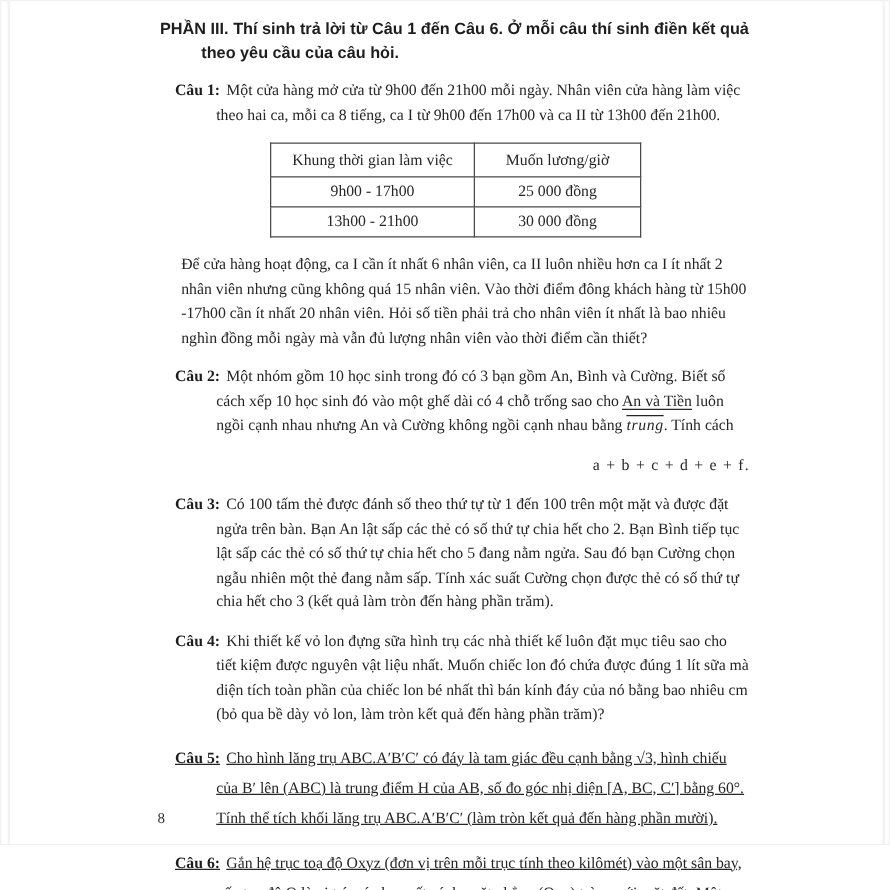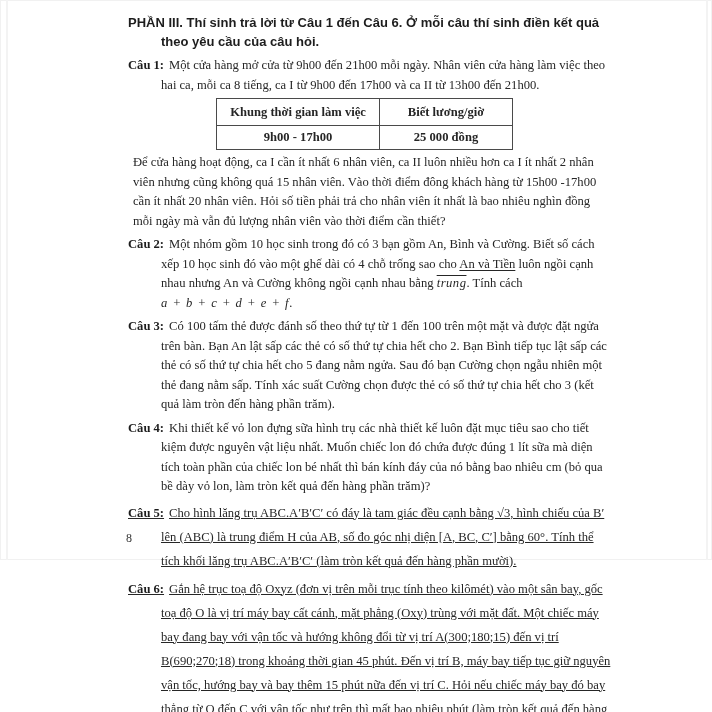--- a/index.html
+++ b/index.html
@@ -1,50 +1,50 @@
 <!DOCTYPE html>
 <html><head>
 <meta charset="utf-8">
 <style>
   html,body{margin:0;padding:0;}
   body{
     width:712px;height:712px;background:#ffffff;overflow:hidden;
     font-family:"Liberation Serif", serif;
   }
   .page{
-    position:relative;width:712px;height:560px;background:#ffffff;
+    position:relative;width:712px;height:676px;background:#ffffff;
     box-shadow:inset 0 0 0 1px #f1f1f1;
   }
   .page::before,.page::after{
     content:"";position:absolute;top:0;bottom:0;width:2px;background:#f3f3f3;
   }
   .page::before{left:6px;}
   .page::after{right:4px;}
   .content{
     position:absolute;left:128px;top:13px;width:484px;color:#262626;
   }
   .hdr{
     font-family:"Liberation Sans", sans-serif;
     font-weight:bold;font-size:13px;line-height:19px;color:#1d1d1d;
     margin:0 0 5px 0;padding-left:33px;text-indent:-33px;
   }
   .q{margin:0 0 4px 0;}
-  .para{margin:0;font-size:12.6px;line-height:19.5px;text-align:left;}
+  .para{margin:12px;font-size:12.6px;line-height:19.5px;text-align:left;}
   .hang{padding-left:33px;text-indent:-33px;}
   .sub{padding-left:33px;}
   .flush{padding-left:5px;}
   .qlabel{font-weight:bold;margin-right:5px;color:#1d1d1d;}
-  .math{font-style:italic;letter-spacing:1px;}
+  .math{letter-spacing:1px;text-align:right;}
   .u{text-decoration:underline;text-underline-offset:2px;}
   .ov{font-style:italic;text-decoration:overline;letter-spacing:0.5px;}
   .salary-table{
     border-collapse:collapse;margin:3px 0 3px 88px;
   }
   .salary-table th,.salary-table td{
-    border:1px solid #4a4a4a;font-weight:bold;font-size:12.6px;
+    border:1px solid #4a4a4a;font-weight:normal;font-size:12.6px;
     text-align:center;vertical-align:middle;color:#262626;
   }
   .salary-table th{width:146px;height:24px;padding:1px 8px;}
   .salary-table th+th{width:116px;}
   .salary-table td{height:21px;padding:1px 8px;}
   .wide .para{line-height:24px;text-decoration:underline;}
   .pageno{
     position:absolute;left:126px;bottom:14px;font-size:12px;color:#333;
     font-family:"Liberation Serif", serif;
   }
@@ -56,27 +56,31 @@
   <div class="content">
 
     <p class="hdr">PHẦN III. Thí sinh trả lời từ Câu 1 đến Câu 6. Ở mỗi câu thí sinh điền kết quả theo yêu cầu của câu hỏi.</p>
 
     <div class="q">
       <p class="para hang"><b class="qlabel">Câu 1:</b><span>Một cửa hàng mở cửa từ 9h00 đến 21h00 mỗi ngày. Nhân viên cửa hàng làm việc theo hai ca, mỗi ca 8 tiếng, ca I từ 9h00 đến 17h00 và ca II từ 13h00 đến 21h00.</span></p>
       <table class="salary-table">
         <thead>
           <tr>
             <th>Khung thời gian làm việc</th>
-            <th>Biết lương/giờ</th>
+            <th>Muốn lương/giờ</th>
           </tr>
         </thead>
         <tbody>
           <tr>
             <td>9h00 - 17h00</td>
             <td>25 000 đồng</td>
+          </tr>
+          <tr>
+            <td>13h00 - 21h00</td>
+            <td>30 000 đồng</td>
           </tr>
         </tbody>
       </table>
       <p class="para flush">Để cửa hàng hoạt động, ca I cần ít nhất 6 nhân viên, ca II luôn nhiều hơn ca I ít nhất 2 nhân viên nhưng cũng không quá 15 nhân viên. Vào thời điểm đông khách hàng từ 15h00 -17h00 cần ít nhất 20 nhân viên. Hỏi số tiền phải trả cho nhân viên ít nhất là bao nhiêu nghìn đồng mỗi ngày mà vẫn đủ lượng nhân viên vào thời điểm cần thiết?</p>
     </div>
 
     <div class="q">
       <p class="para hang"><b class="qlabel">Câu 2:</b><span>Một nhóm gồm 10 học sinh trong đó có 3 bạn gồm An, Bình và Cường. Biết số cách xếp 10 học sinh đó vào một ghế dài có 4 chỗ trống sao cho </span><span class="u">An và Tiền</span><span> luôn ngồi cạnh nhau nhưng An và Cường không ngồi cạnh nhau bằng </span><span class="ov">trung</span><span>. Tính cách</span></p>
       <p class="para sub math">a + b + c + d + e + f.</p>
     </div>

